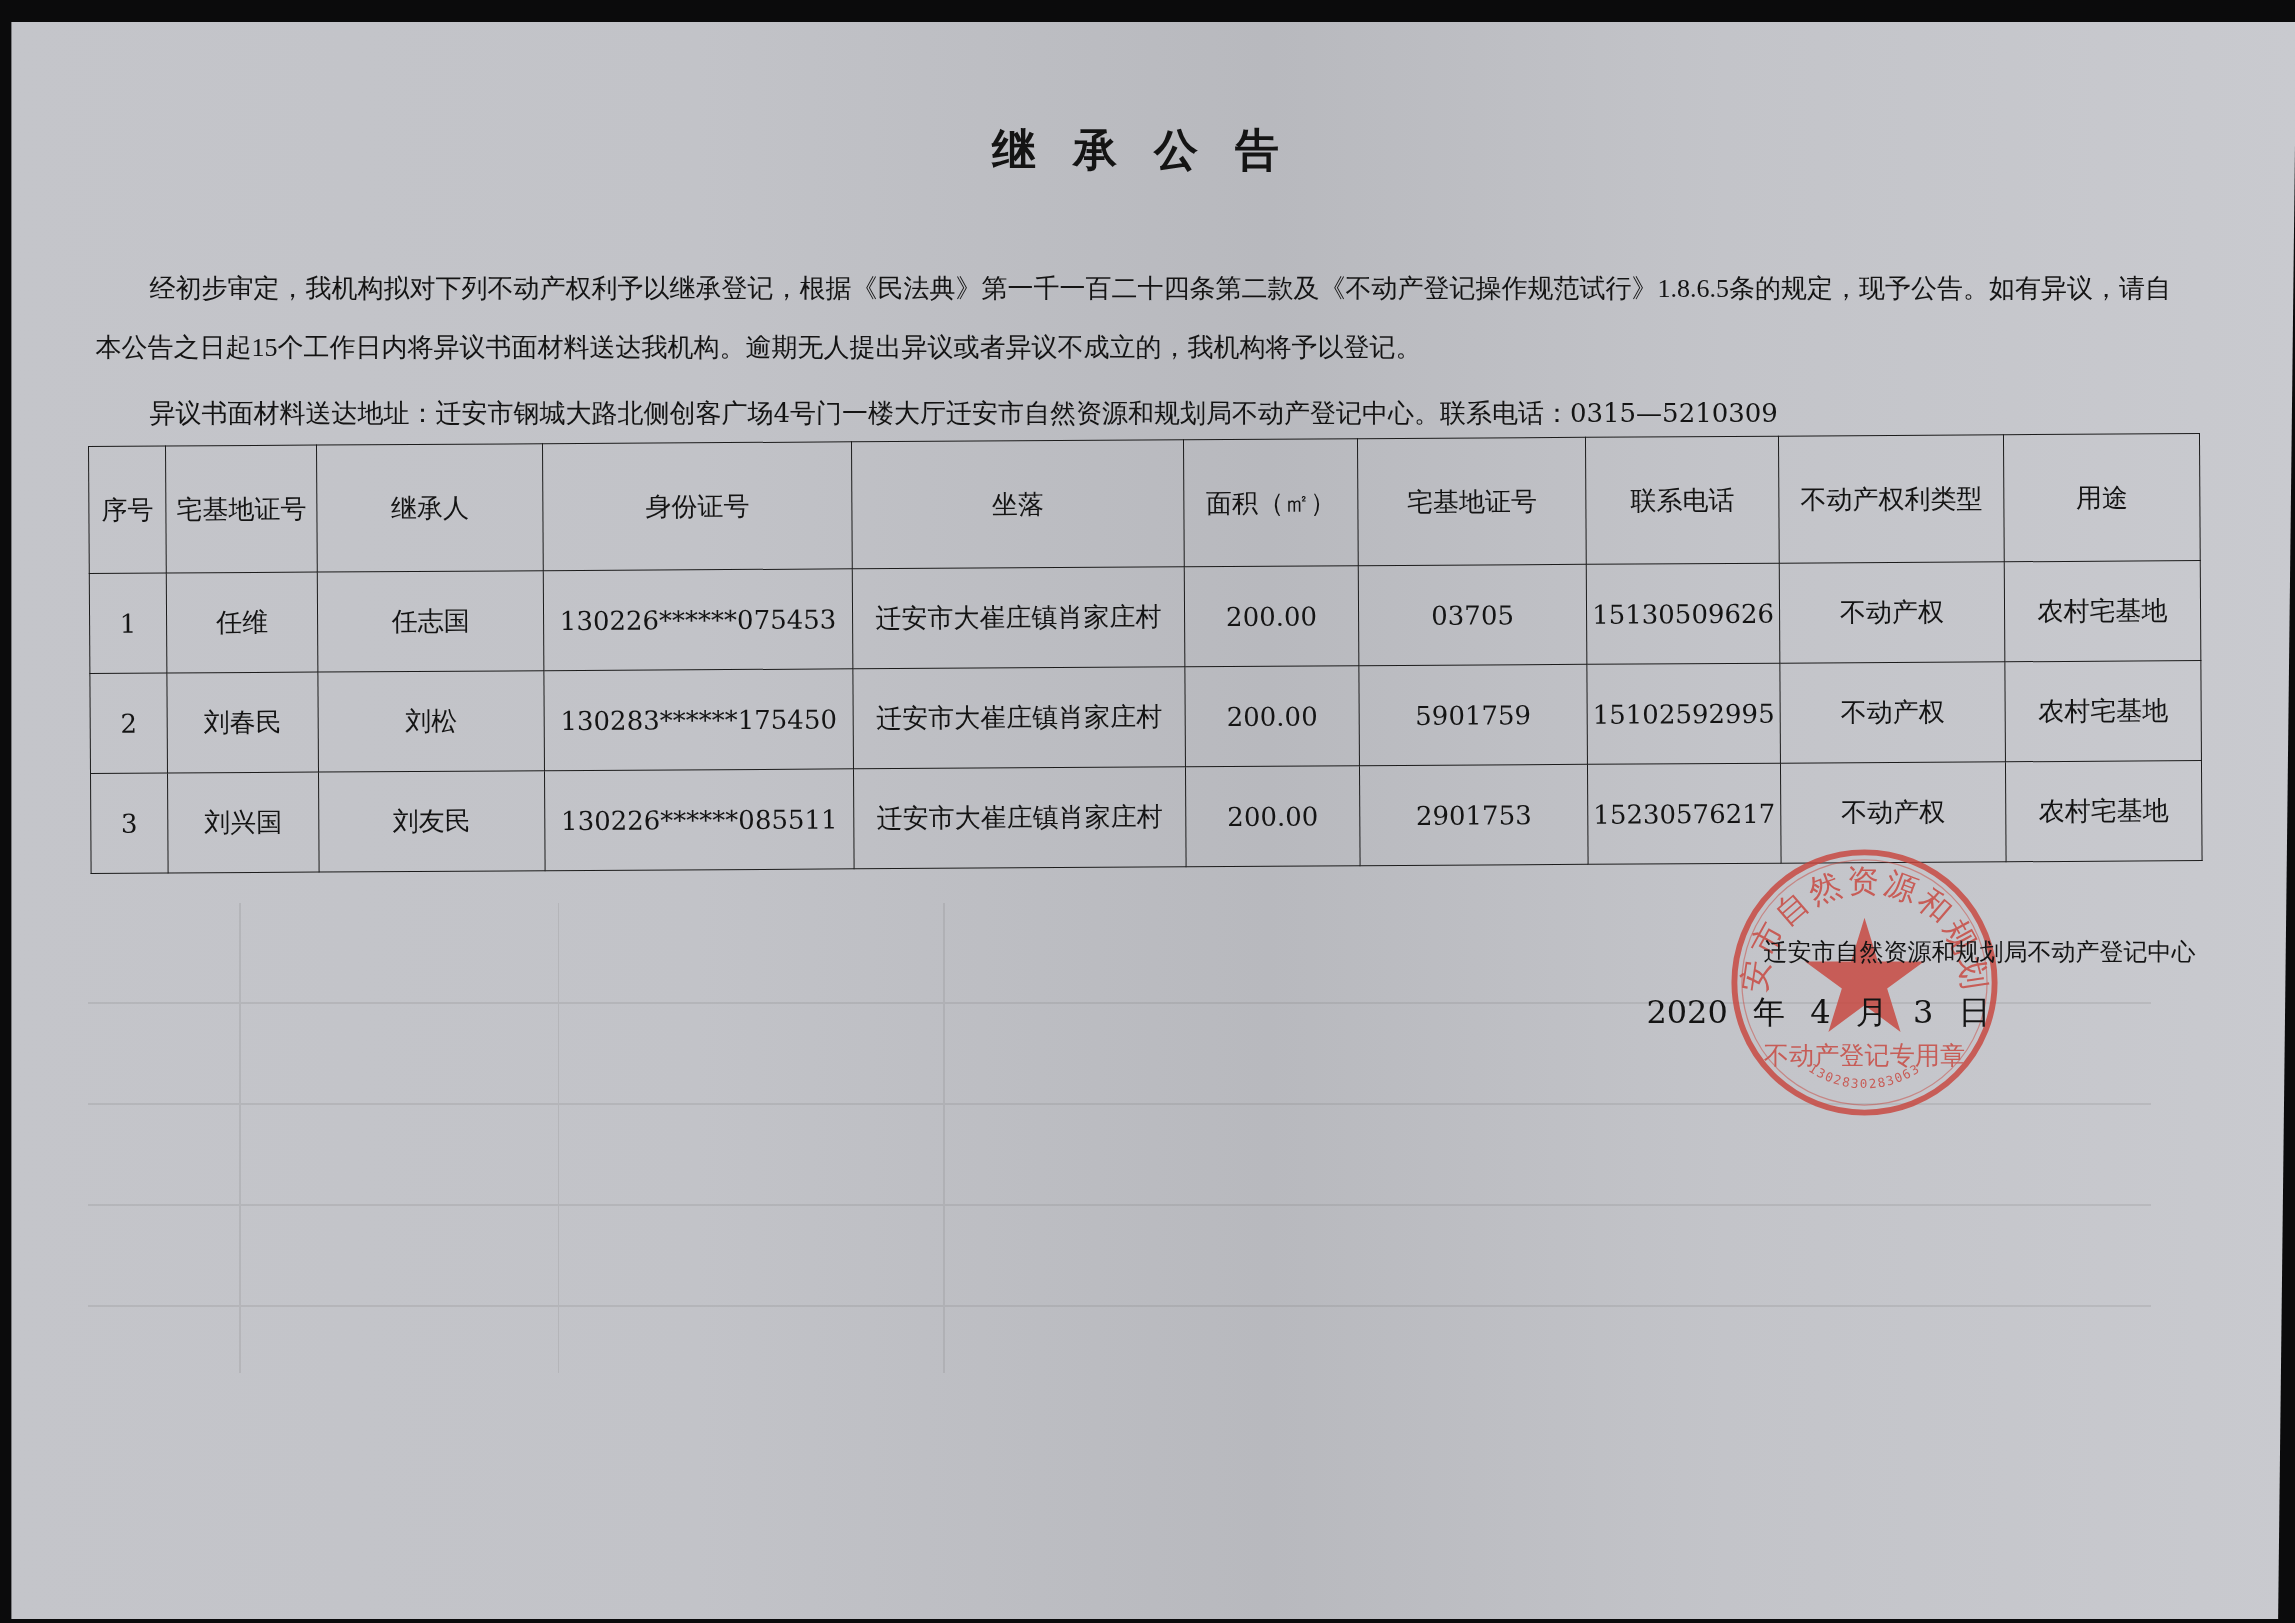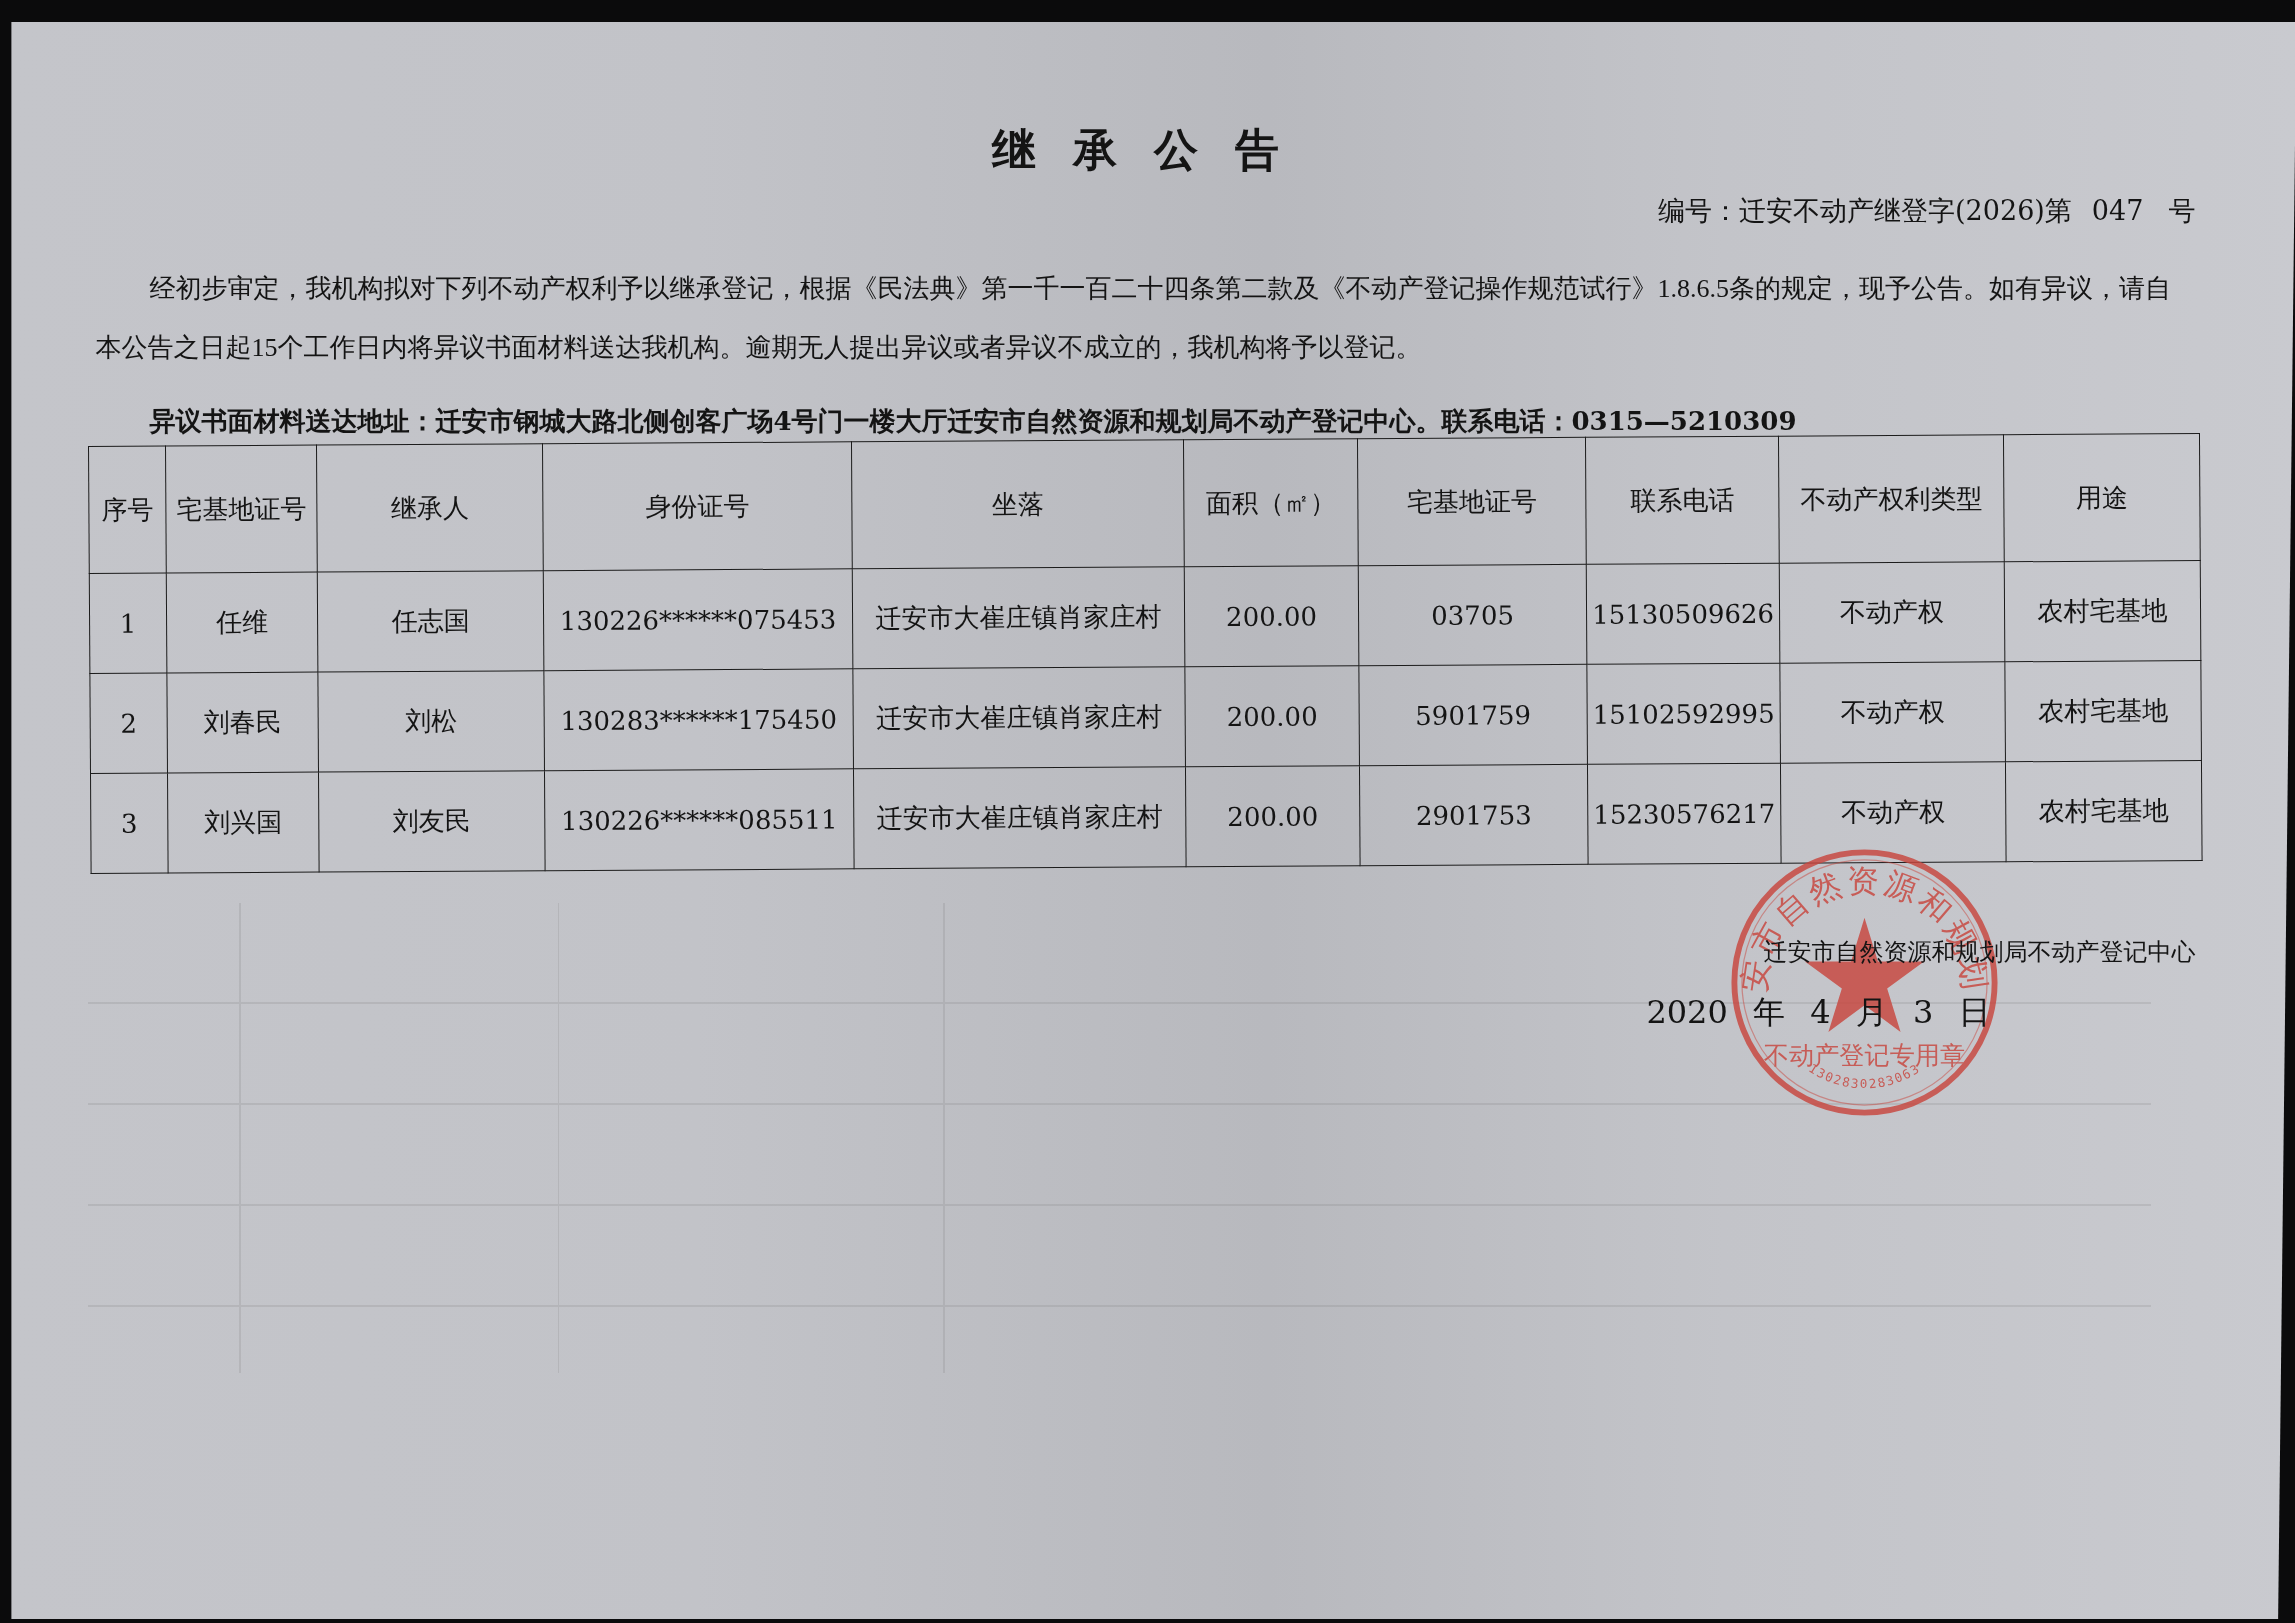--- a/index.html
+++ b/index.html
@@ -20,21 +20,21 @@
   }
   .doc-number {
     position: absolute; right: 101px; top: 171px; font-size: 27px;
   }
   .doc-number .num { margin: 0 25px 0 20px; }
   .para {
     position: absolute; left: 84px; width: 2097px; font-size: 26px; line-height: 59px;
     text-indent: 54px;
   }
   .para1 { top: 237px; font-family: Liberation Serif, serif; }
-  .para2 { top: 370px; left: 138px; text-indent: 0; font-weight: bold; }
+  .para2 { top: 362px; left: 138px; text-indent: 0; }
   table.records {
     position: absolute; left: 77px; top: 424px; width: 2112px;
     border-collapse: collapse; font-size: 26px; transform: rotate(-0.35deg); transform-origin: left top;
   }
   table.records th, table.records td {
     border: 1.7px solid #1c1c1c; text-align: center; vertical-align: middle; font-weight: 400; padding: 0 5px;
   }
   table.records th { height: 126px; }
   table.records td { height: 99px; }
   .seal {
@@ -55,23 +55,20 @@
   }
 </style>
 </head>
 <body>
 
 <div class="paper">
   <div class="ghost"></div>
 
   <div class="title">继承公告</div>
 
-  <div class="doc-number">
-    <span>编号：迁安不动产继登字(2026)第</span><span class="num">047</span><span>号</span>
-  </div>
 
   <div class="para para1">经初步审定，我机构拟对下列不动产权利予以继承登记，根据《民法典》第一千一百二十四条第二款及《不动产登记操作规范试行》1.8.6.5条的规定，现予公告。如有异议，请自本公告之日起15个工作日内将异议书面材料送达我机构。逾期无人提出异议或者异议不成立的，我机构将予以登记。</div>
   <div class="para para2">异议书面材料送达地址：迁安市钢城大路北侧创客广场4号门一楼大厅迁安市自然资源和规划局不动产登记中心。联系电话：0315—5210309</div>
 
   <table class="records">
     <colgroup>
       <col style="width:77px">
         <col style="width:151px">
         <col style="width:226px">
         <col style="width:309px">

